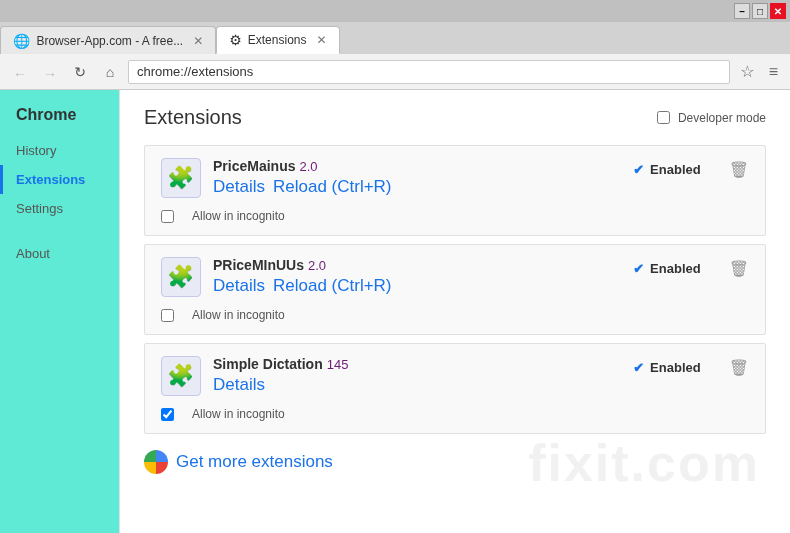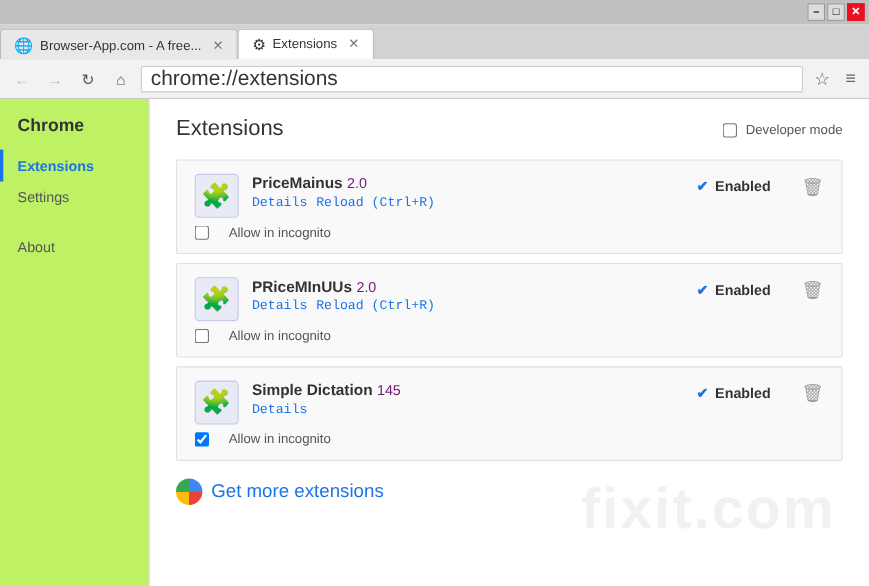--- a/index.html
+++ b/index.html
@@ -80,21 +80,21 @@
       background: #fff;
       border: 1px solid #ccc;
       border-radius: 2px;
       height: 24px;
       display: flex;
       align-items: center;
       padding: 0 8px;
     }
     .address-text {
       flex: 1;
-      font-size: 19px;
+      font-size: 13px;
       color: #333;
       border: none;
       outline: none;
       background: transparent;
     }
     .star-btn, .menu-btn {
       background: transparent;
       border: none;
       cursor: pointer;
       color: #666;
@@ -104,22 +104,22 @@
 
     
     .main-layout {
       display: flex;
       height: calc(533px - 22px - 32px - 36px);
       background: #fff;
     }
 
     
     .sidebar {
-      width: 136px;
-      background: #bef264;
+      width: 120px;
+      background: #5eead4;
       border-right: 1px solid #e0e0e0;
       padding: 16px 0;
     }
     .sidebar-title {
       font-size: 16px;
       font-weight: bold;
       color: #333;
       padding: 0 16px 12px 16px;
     }
     .sidebar-item {
@@ -155,21 +155,21 @@
       align-items: center;
       margin-bottom: 16px;
     }
     .content-title {
       font-size: 20px;
       font-weight: normal;
       color: #333;
     }
     .dev-mode {
       display: flex;
-      align-items: flex-end;
+      align-items: center;
       gap: 8px;
       font-size: 12px;
       color: #555;
     }
     .dev-mode input { cursor: pointer; }
 
     
     .extension-item {
       background: #f9f9f9;
       border: 1px solid #e0e0e0;
@@ -203,21 +203,21 @@
       gap: 4px;
       margin-bottom: 3px;
     }
     .ext-name {
       font-size: 14px;
       font-weight: bold;
       color: #333;
     }
     .ext-version { color: #701a75; font-size: 13px; }
     .ext-links { display: flex; gap: 8px; margin-bottom: 6px; }
-    .ext-link { color: #1a73e8; text-decoration: none; font-size: 12px; cursor: pointer; font-family: Liberation Mono, monospace; }
+    .ext-link { color: #1a73e8; text-decoration: none; font-size: 17px; cursor: pointer; }
     .ext-enabled {
       display: flex;
       align-items: center;
       gap: 6px;
       font-weight: bold;
       color: #333;
       font-size: 13px;
       flex-shrink: 0;
       align-self: flex-start;
       margin-top: 4px;
@@ -324,20 +324,23 @@
   </button>
   <button class="menu-btn">
     <span>≡</span>
   </button>
 </div>
 
 <div class="main-layout">
 
   <div class="sidebar">
     <div class="sidebar-title">Chrome</div>
+    <div class="sidebar-item">
+      <span>History</span>
+    </div>
     <div class="sidebar-item active">
       <span>Extensions</span>
     </div>
     <div class="sidebar-item">
       <span>Settings</span>
     </div>
     <div class="sidebar-section-gap"></div>
     <div class="sidebar-item">
       <span>About</span>
     </div>

